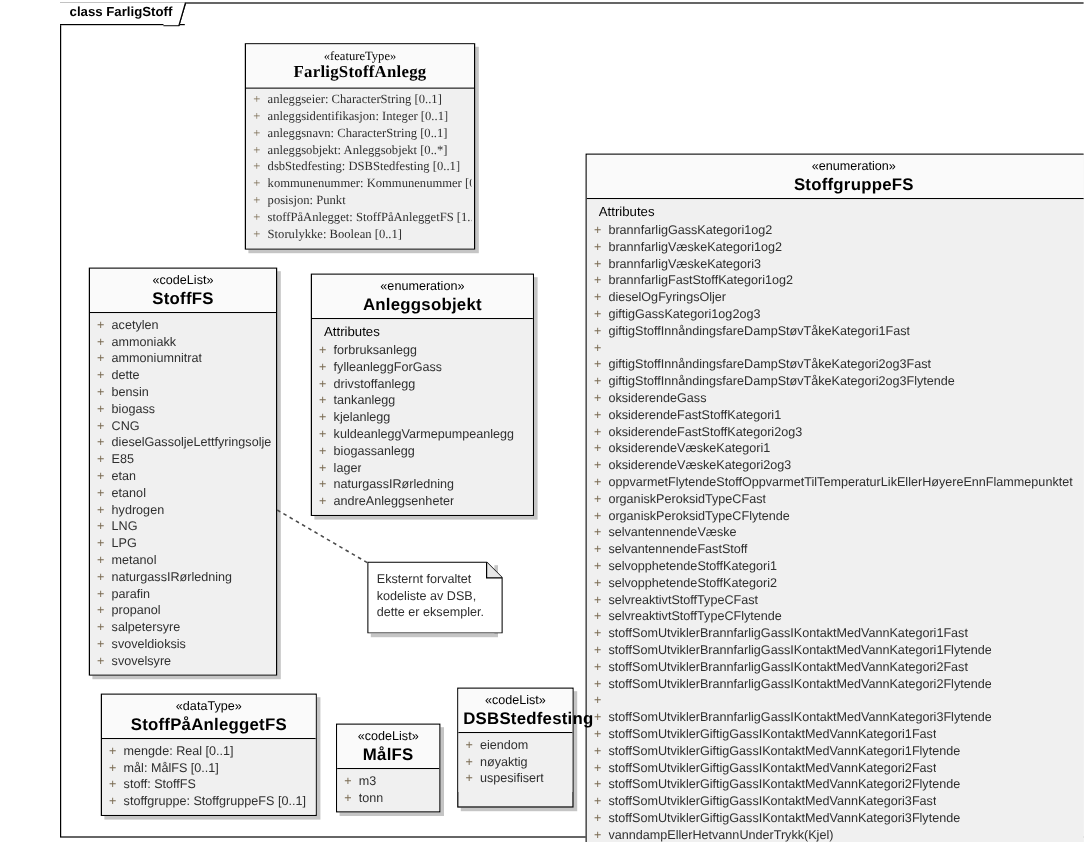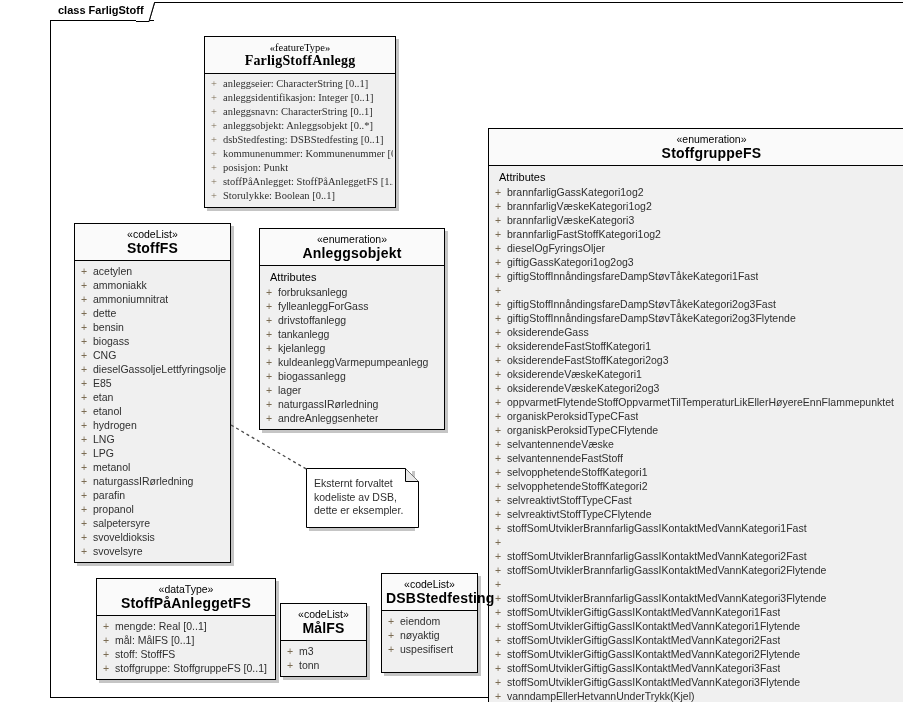--- a/index.html
+++ b/index.html
@@ -464,20 +464,21 @@
           <div class="attr">
             <span class="vis">+</span>
             <span class="atext">selvreaktivtStoffTypeCFlytende</span>
           </div>
           <div class="attr">
             <span class="vis">+</span>
             <span class="atext">stoffSomUtviklerBrannfarligGassIKontaktMedVannKategori1Fast</span>
           </div>
           <div class="attr">
             <span class="vis">+</span>
+            <span class="atext">stoffSomUtviklerBrannfarligGassIKontaktMedVannKategori1Flytende</span>
           </div>
           <div class="attr">
             <span class="vis">+</span>
             <span class="atext">stoffSomUtviklerBrannfarligGassIKontaktMedVannKategori2Fast</span>
           </div>
           <div class="attr">
             <span class="vis">+</span>
             <span class="atext">stoffSomUtviklerBrannfarligGassIKontaktMedVannKategori2Flytende</span>
           </div>
           <div class="attr">
@@ -512,21 +513,21 @@
             <span class="atext">stoffSomUtviklerGiftigGassIKontaktMedVannKategori3Flytende</span>
           </div>
           <div class="attr">
             <span class="vis">+</span>
             <span class="atext">vanndampEllerHetvannUnderTrykk(Kjel)</span>
           </div>
         </div>
     </div>
   </div>
 
-  <div class="uml-box" id="box-stoffpaaanleggetfs" style="left:48px; top:578px; width:180px;">
+  <div class="uml-box" id="box-stoffpaaanleggetfs" style="left:36px; top:578px; width:180px;">
     <div class="uml-head">
       <span class="stereo">«dataType»</span>
       <span class="cname">StoffPåAnleggetFS</span>
     </div>
     <div class="uml-body" id="body-stoffpaaanleggetfs">
         <div class="attr">
           <span class="vis">+</span>
           <span class="atext">mengde: Real [0..1]</span>
         </div>
         <div class="attr">

